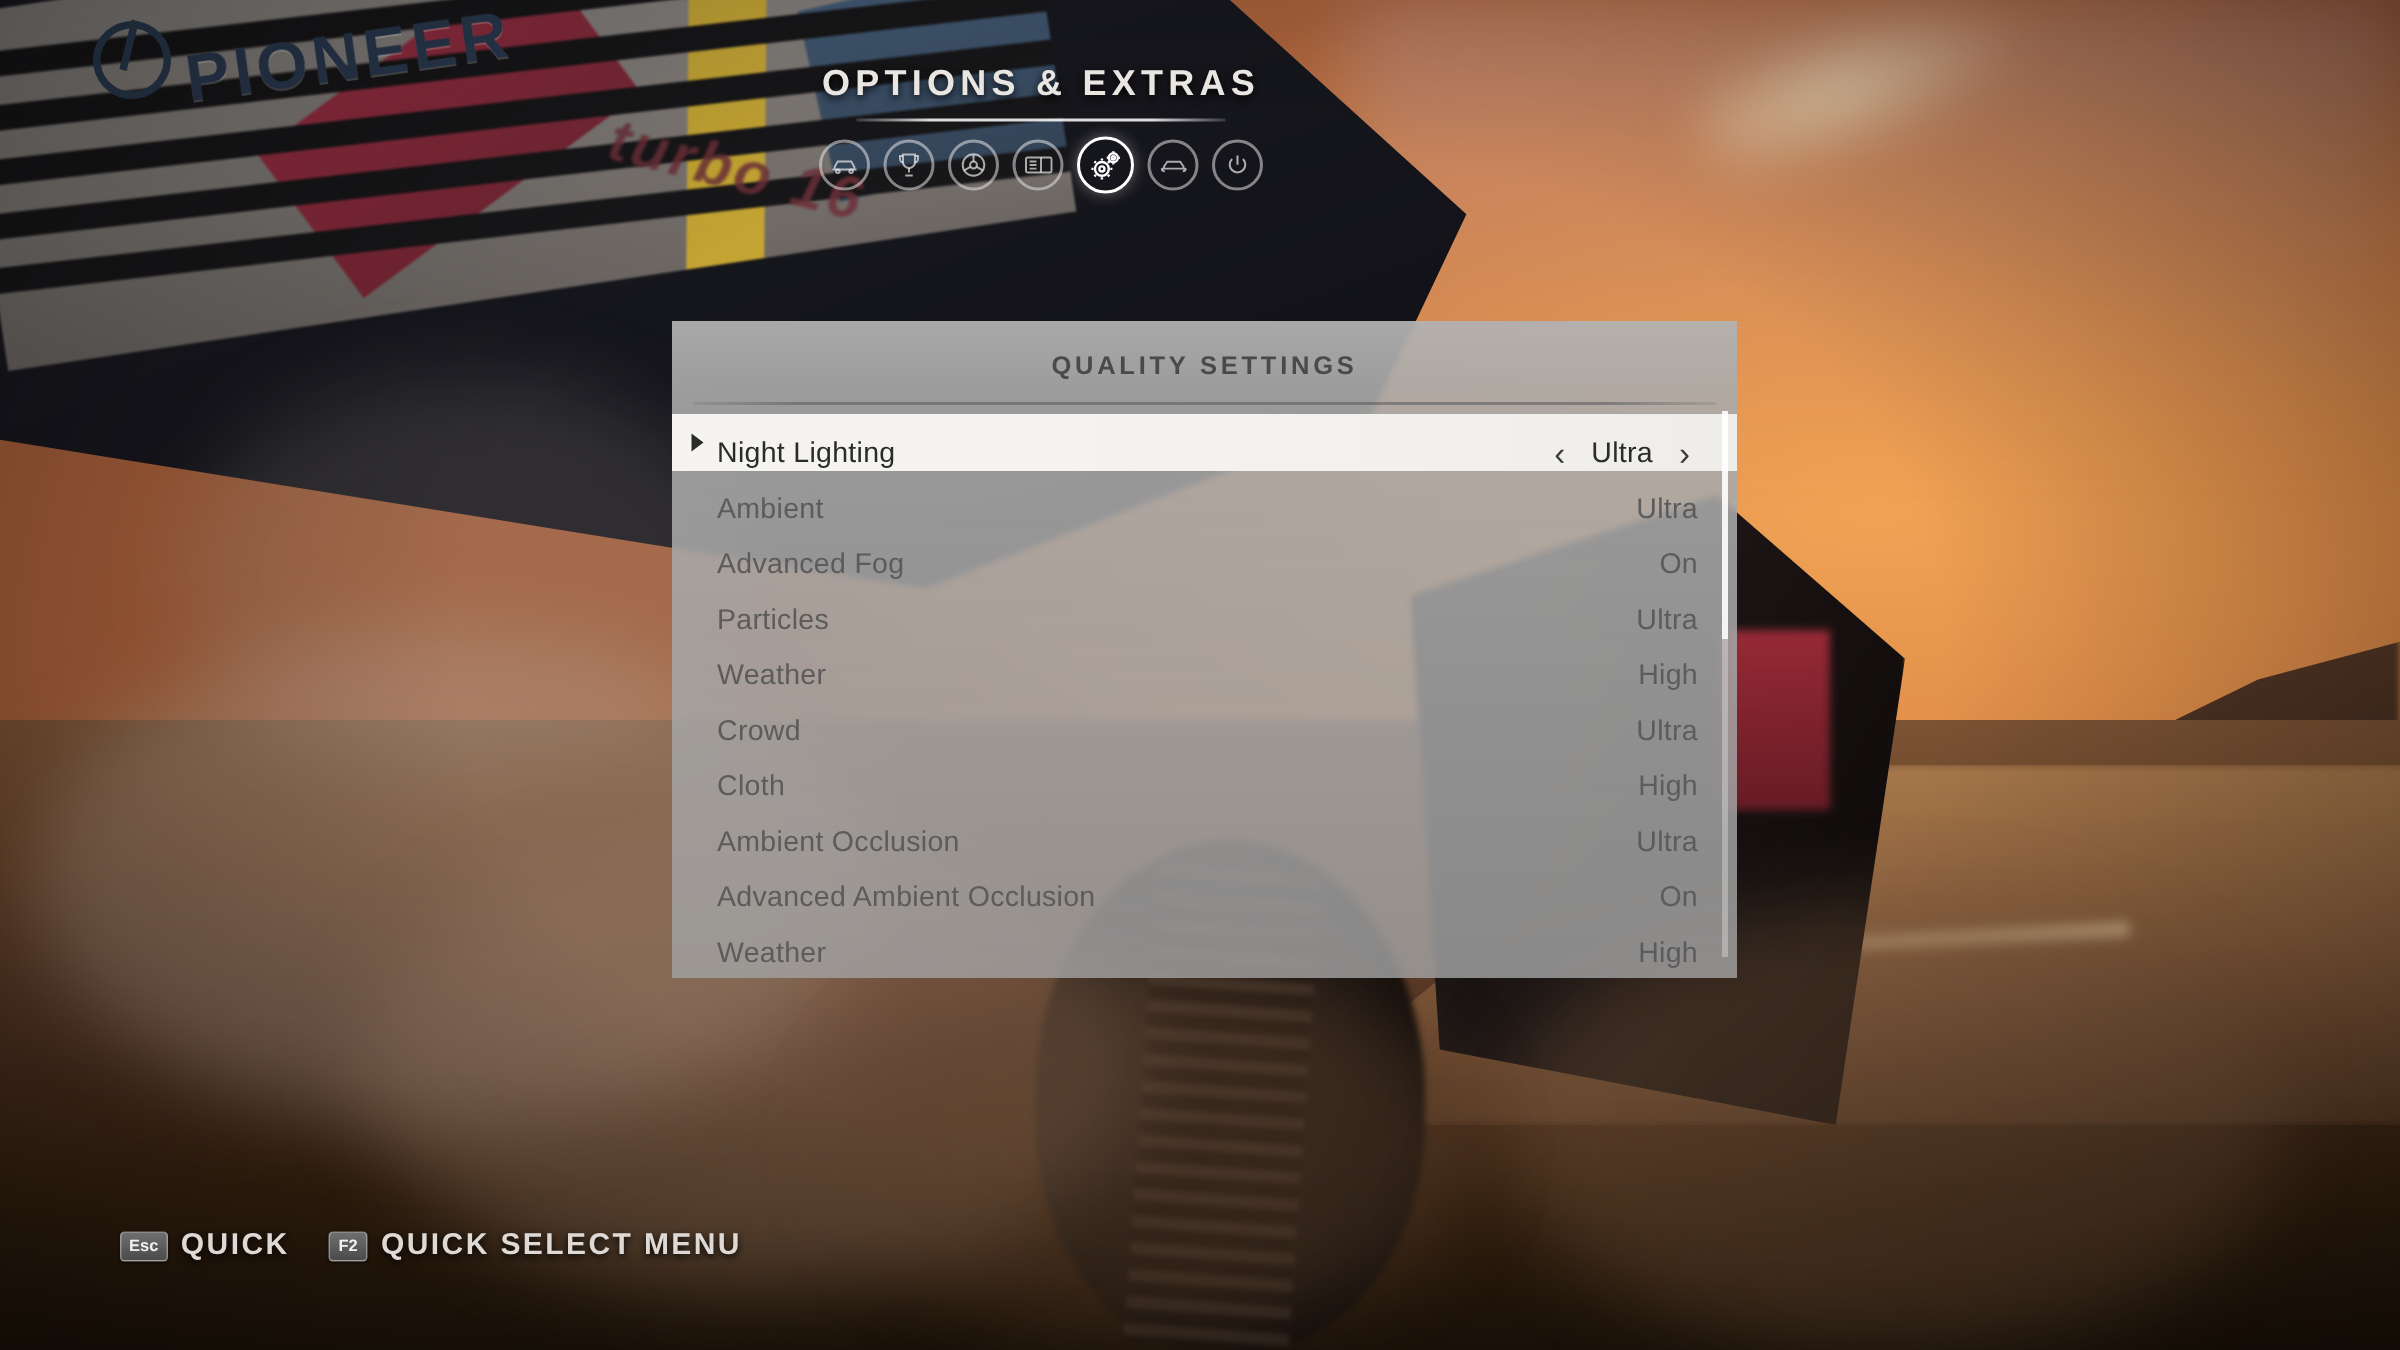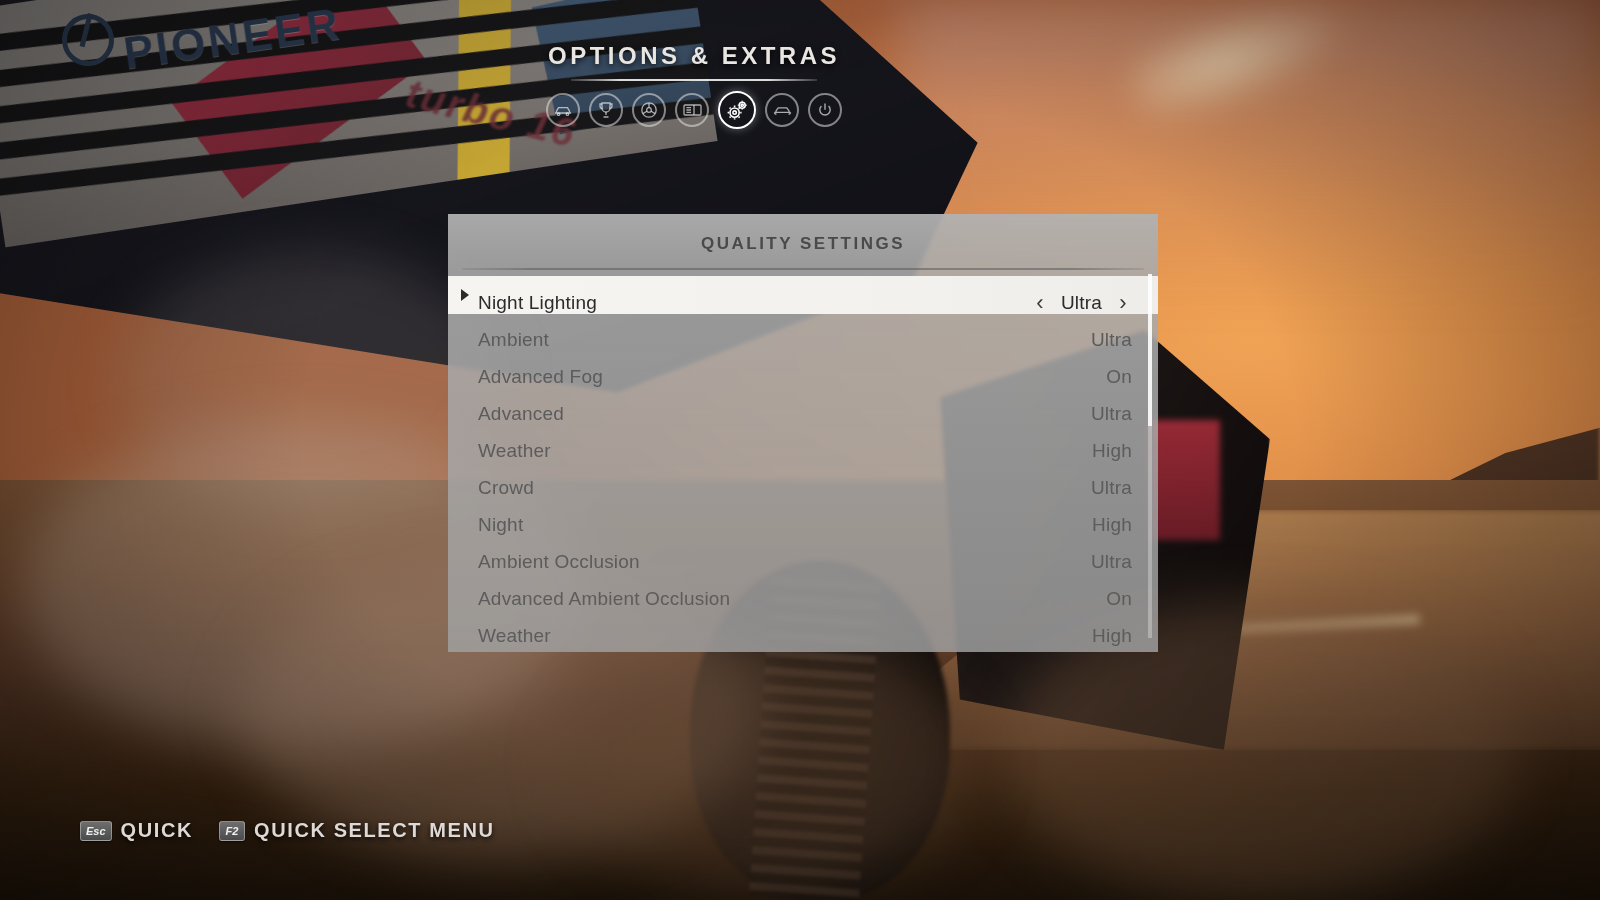--- a/index.html
+++ b/index.html
@@ -240,21 +240,20 @@
   }
   .hint { display:flex; align-items:center; gap:9px; }
   .keycap {
     min-width:26px; height:20px; padding:0 5px;
     background:linear-gradient(to bottom, #6e6e6e, #4b4b4b);
     border:1px solid rgba(255,255,255,.35);
     border-radius:3px;
     color:#f0f0f0; font-size:11px; font-weight:bold;
     display:flex; align-items:center; justify-content:center;
     box-shadow:0 1px 2px rgba(0,0,0,.6);
-    font-style:italic;
   }
   .hint-label {
     color:#ded9d4; font-size:20px; letter-spacing:1.6px; font-weight:bold;
     text-shadow:0 2px 5px rgba(0,0,0,.85);
   }
 </style>
 </head>
 <body>
 
 <div id="scene">
@@ -388,33 +387,33 @@
       </div>
       <div class="row">
         <span class="label">Ambient</span>
         <span class="value">Ultra</span>
       </div>
       <div class="row">
         <span class="label">Advanced Fog</span>
         <span class="value">On</span>
       </div>
       <div class="row">
-        <span class="label">Advanced</span>
+        <span class="label">Particles</span>
         <span class="value">Ultra</span>
       </div>
       <div class="row">
         <span class="label">Weather</span>
         <span class="value">High</span>
       </div>
       <div class="row">
         <span class="label">Crowd</span>
         <span class="value">Ultra</span>
       </div>
       <div class="row">
-        <span class="label">Night</span>
+        <span class="label">Cloth</span>
         <span class="value">High</span>
       </div>
       <div class="row">
         <span class="label">Ambient Occlusion</span>
         <span class="value">Ultra</span>
       </div>
       <div class="row">
         <span class="label">Advanced Ambient Occlusion</span>
         <span class="value">On</span>
       </div>

